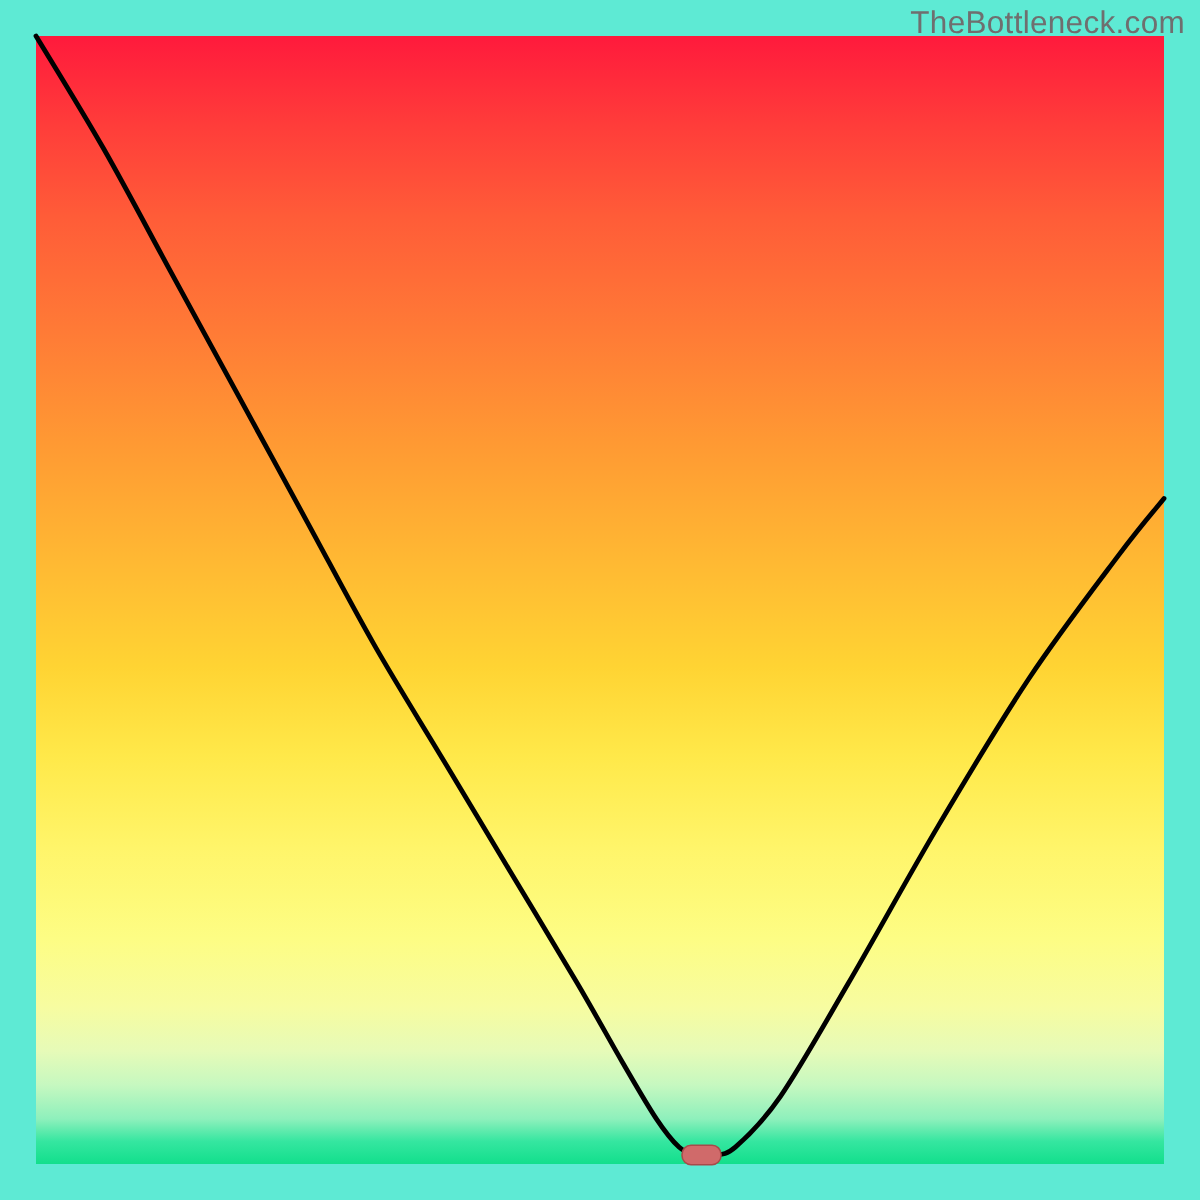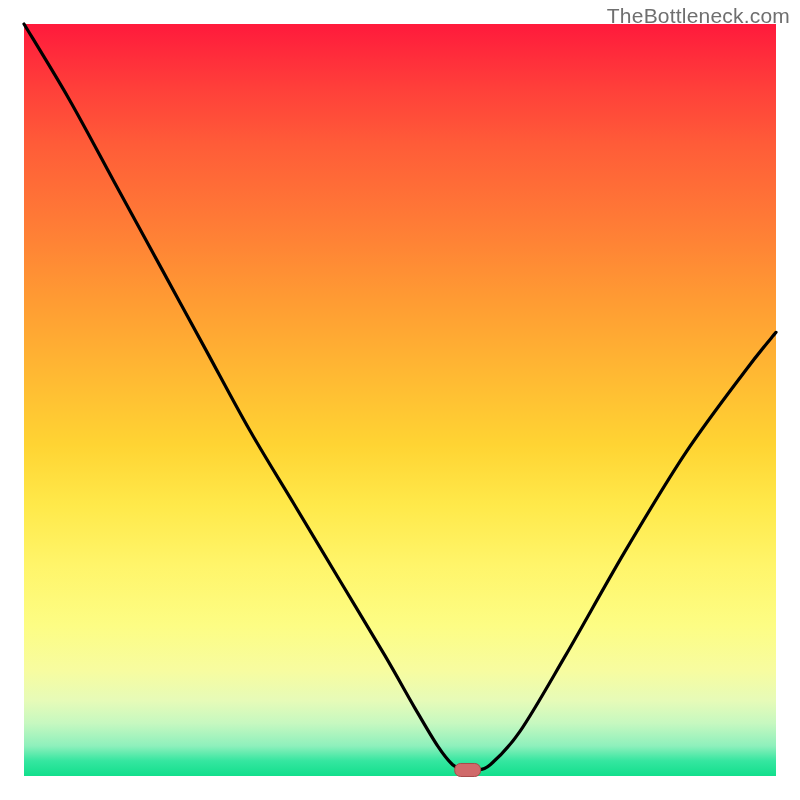--- a/index.html
+++ b/index.html
@@ -7,21 +7,21 @@
     padding: 0;
     width: 800px;
     height: 800px;
     background: #000;
     overflow: hidden;
   }
   .frame {
     position: relative;
     width: 800px;
     height: 800px;
-    background: #ffffff;
+    background: #5eead4;
   }
   .plot {
     position: absolute;
     left: 24px;
     top: 24px;
     width: 752px;
     height: 752px;
   }
   .gradient {
     position: absolute;

